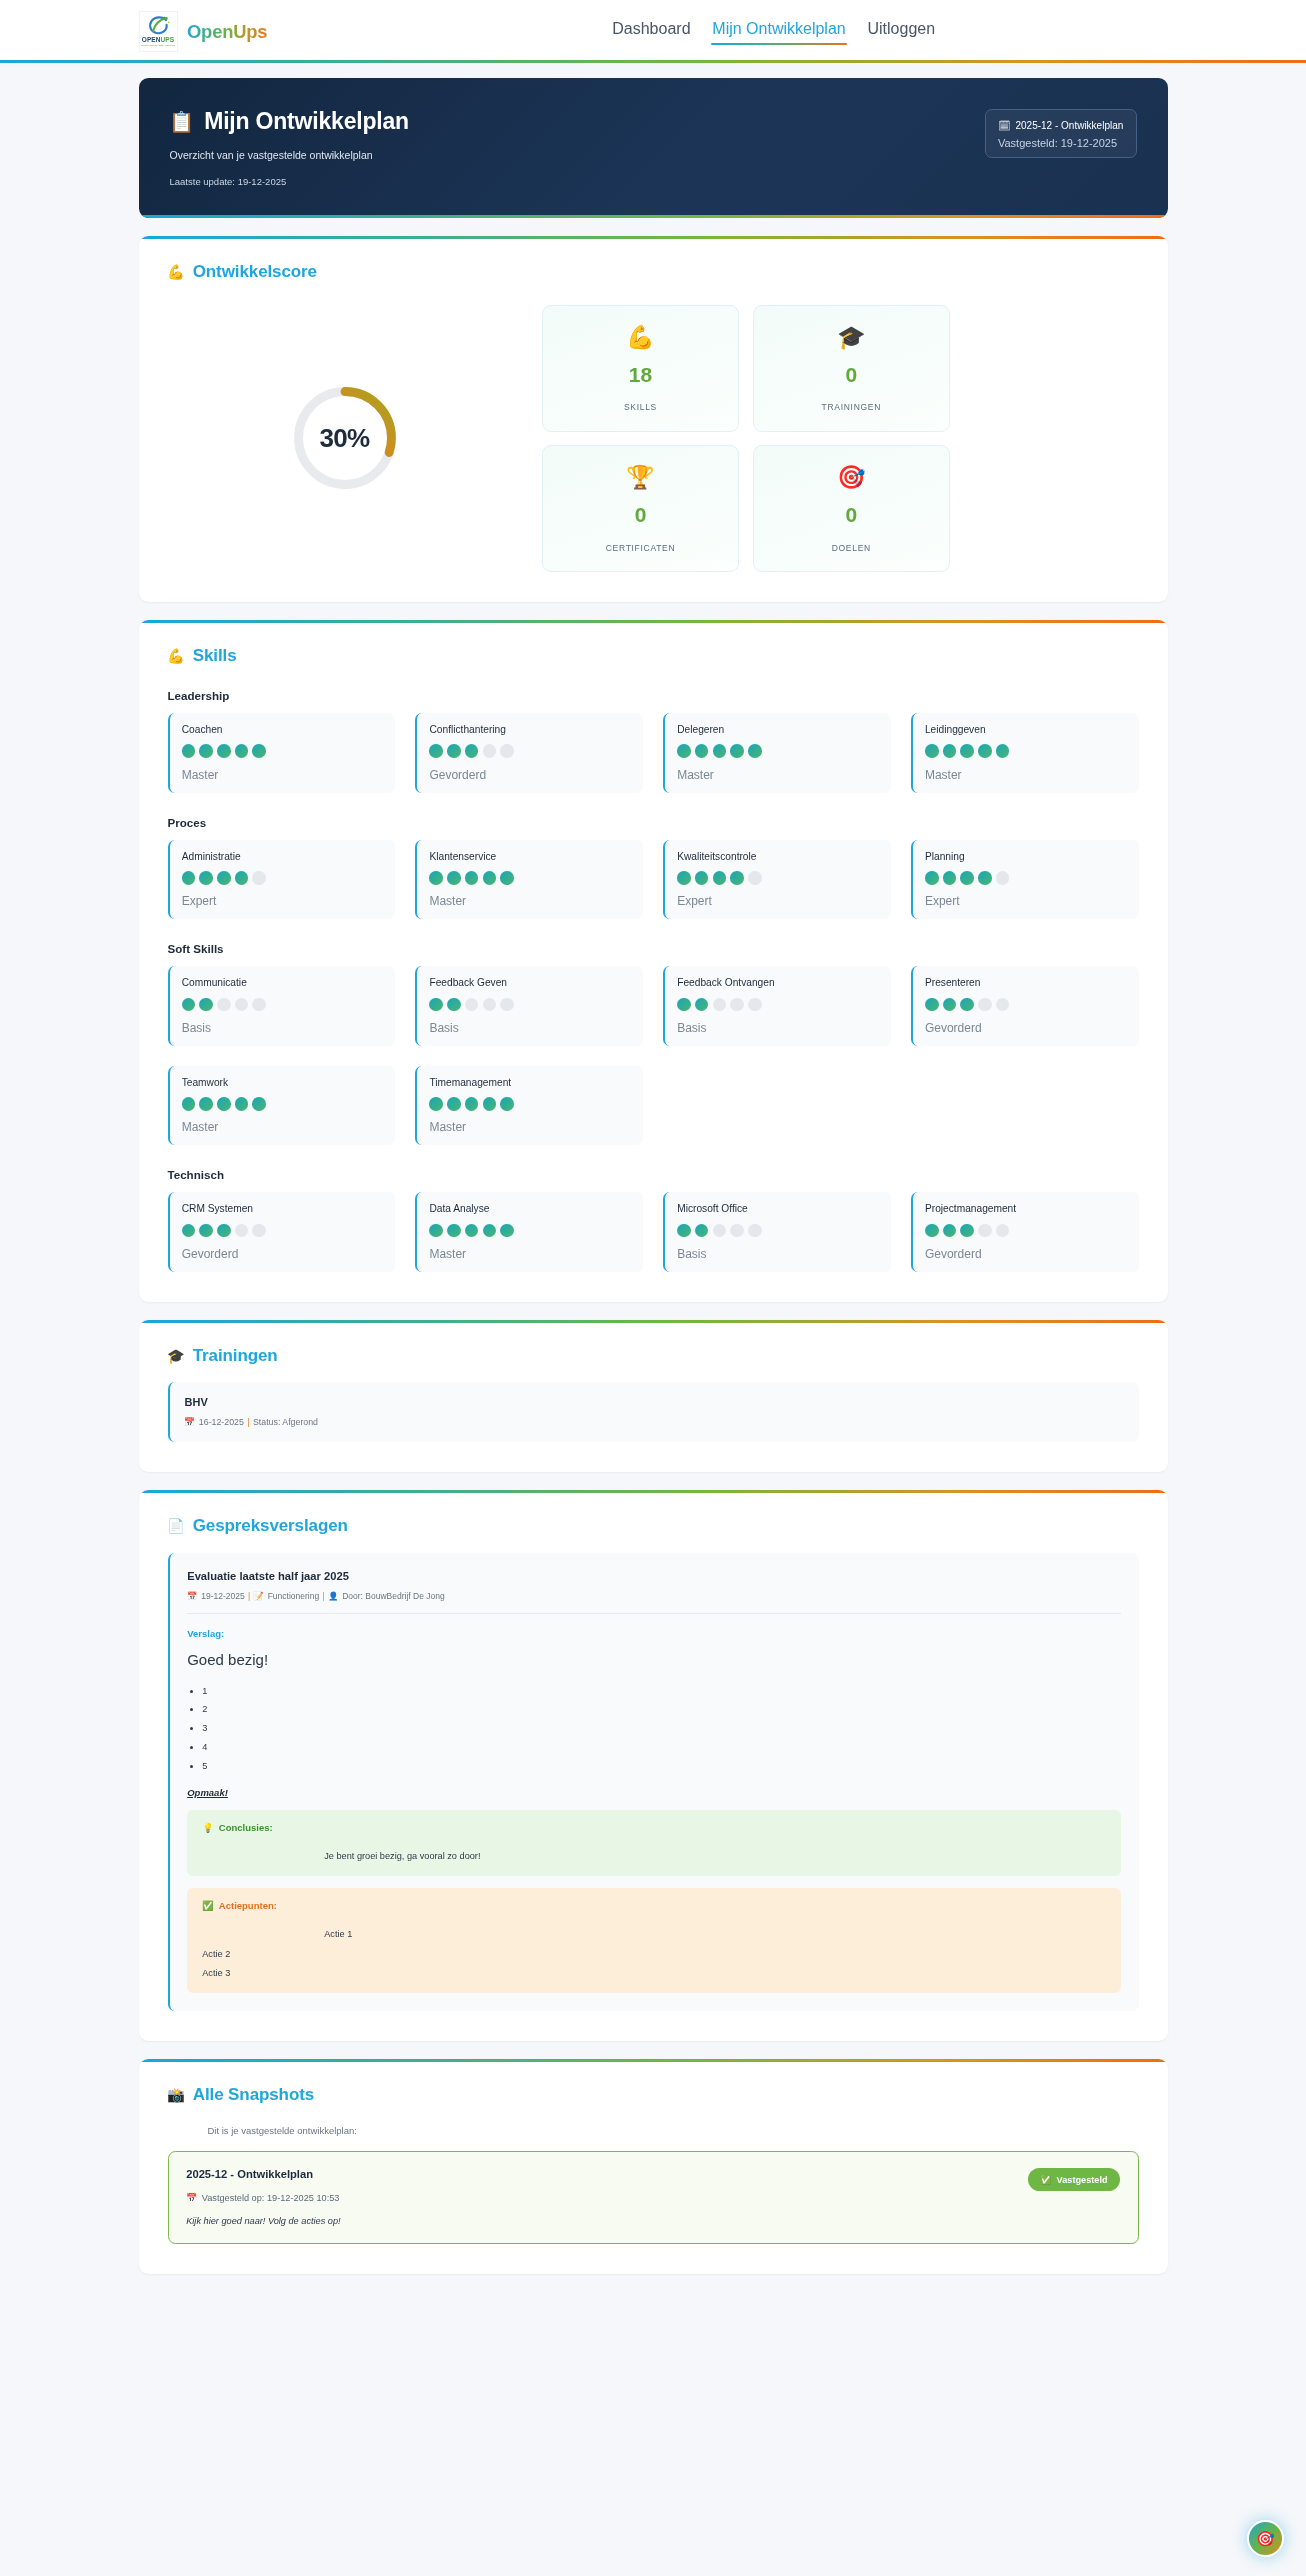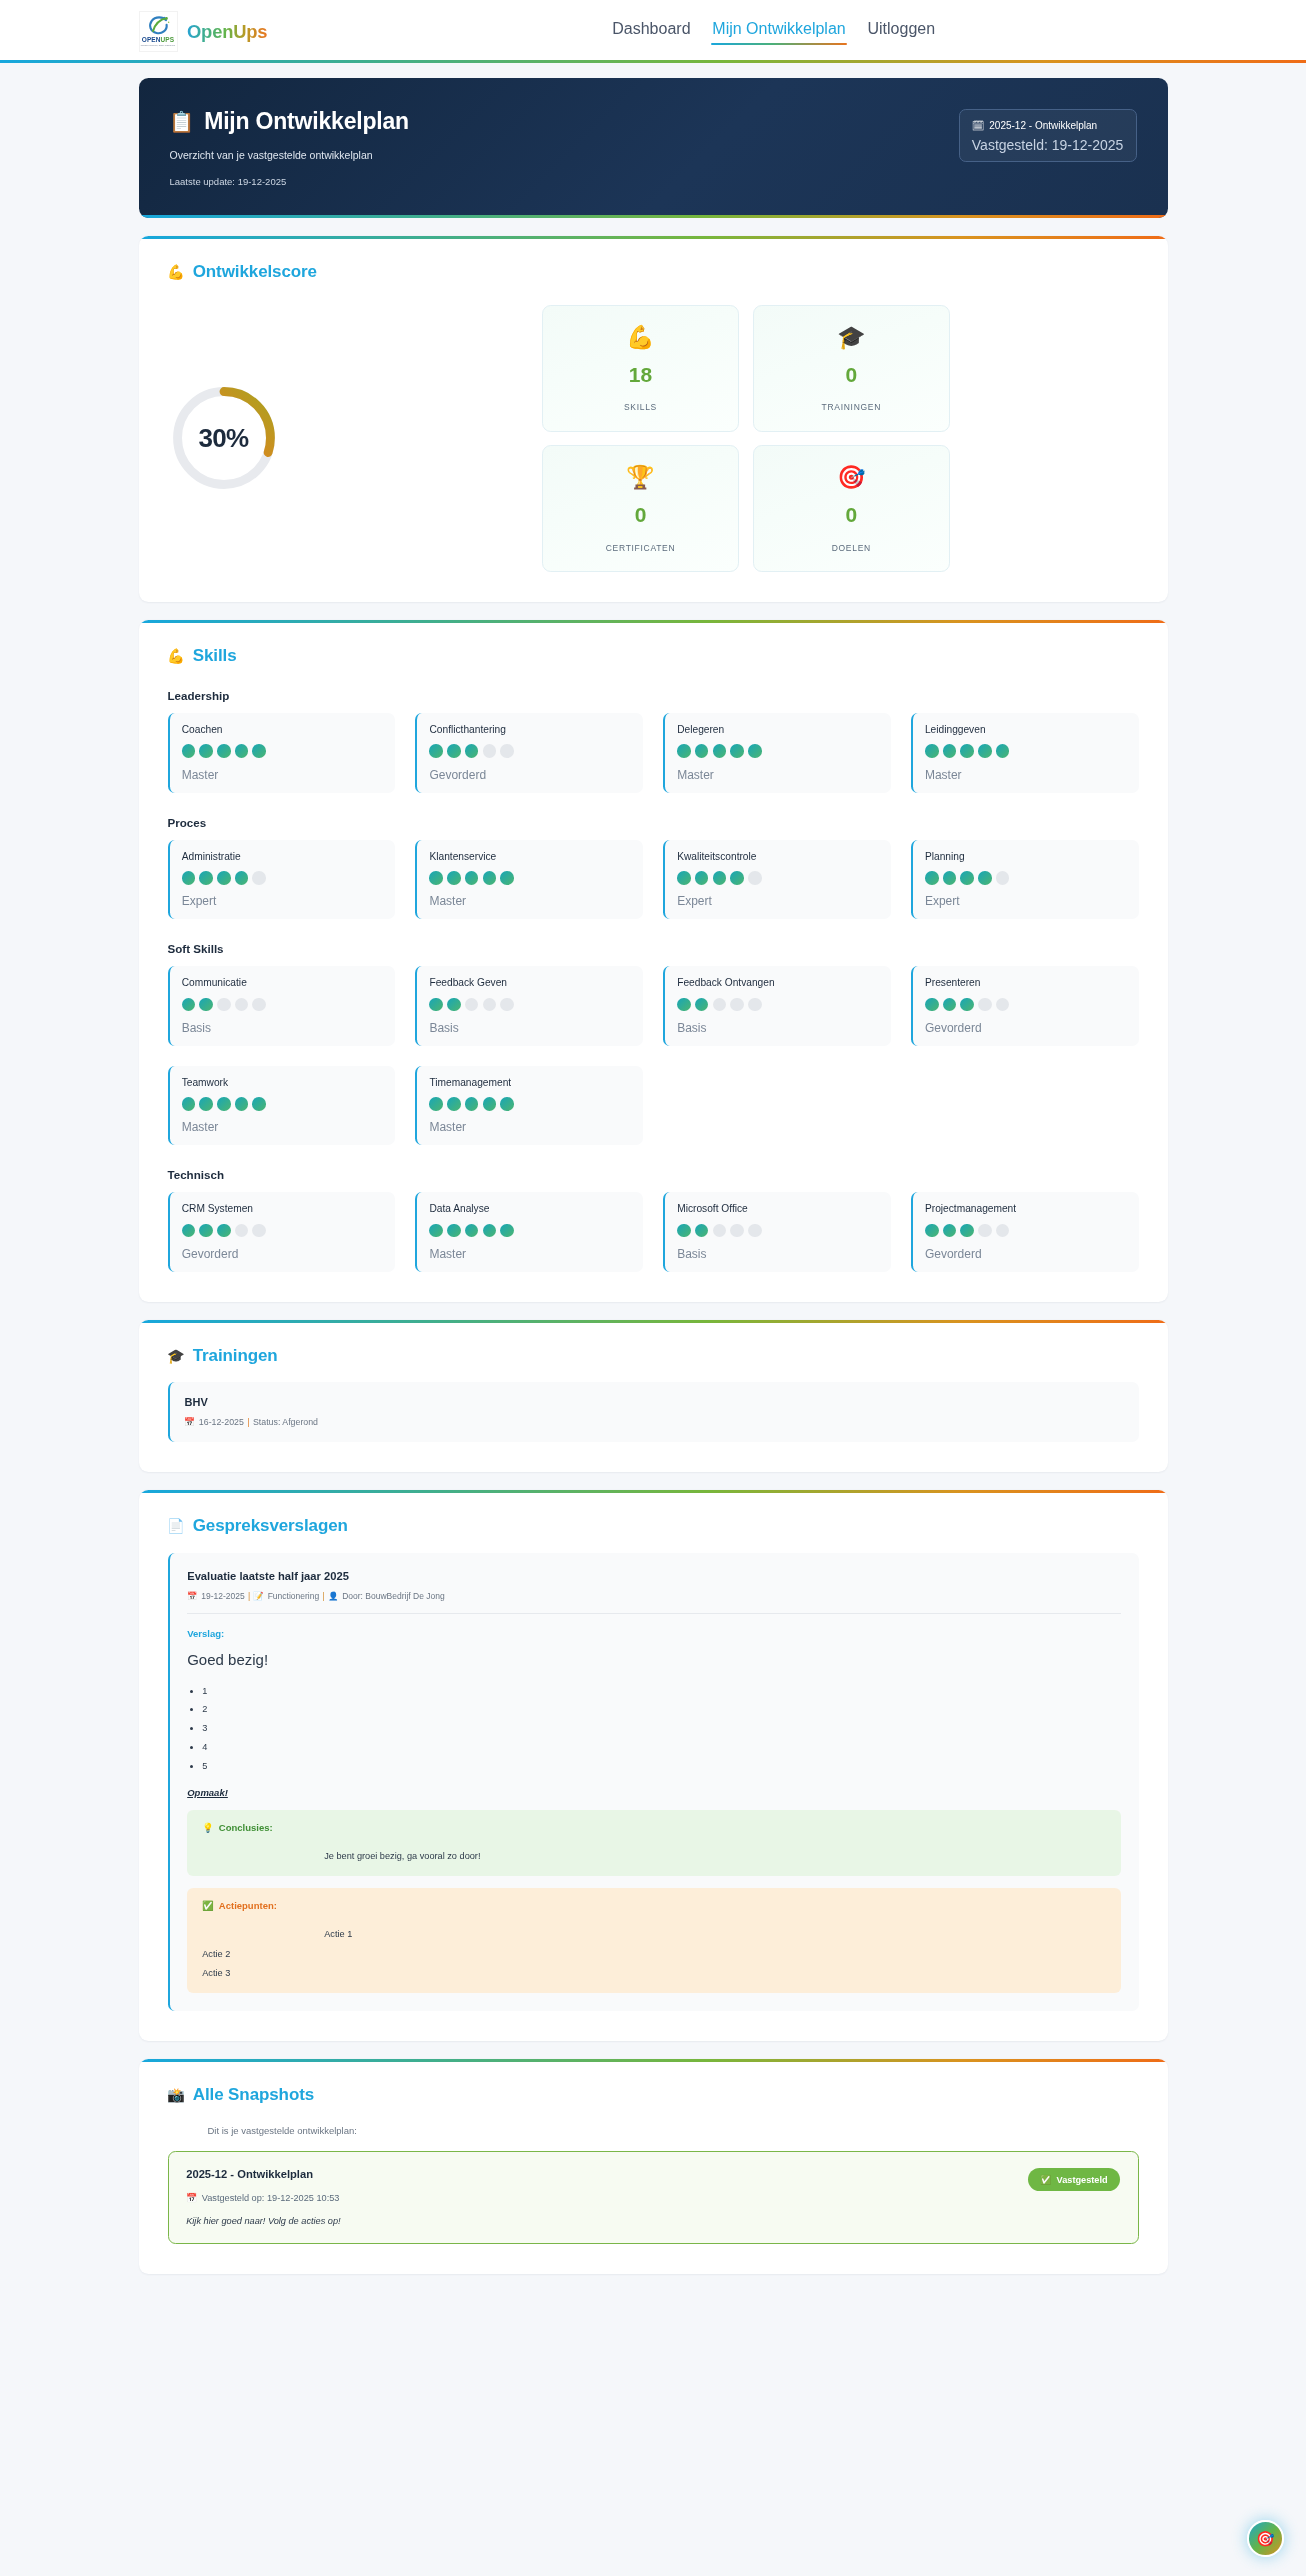--- a/index.html
+++ b/index.html
@@ -94,21 +94,21 @@
   .hero-emoji { font-size: 20.4px; }
   .hero-sub { color:#dfe6ef; font-size:10.5px; margin-top:13.6px; }
   .hero-upd { color:#ccd6e3; font-size:9.5px; margin-top:15px; }
   .hero-badge {
     position:absolute; right:31px; top:31px;
     border:0.7px solid #466187; border-radius:6.8px;
     background: rgba(255,255,255,.05);
     padding: 9.5px 12.2px 8.8px; min-width: 121px;
   }
   .hero-badge-title { color:#fff; font-size:10px; display:flex; align-items:center; gap:4.8px;}
-  .hero-badge-sub { color:#c6d2e2; font-size:14px; margin-top:6.1px; }
+  .hero-badge-sub { color:#c6d2e2; font-size:11px; margin-top:6.1px; }
 
   
   .card {
     background:#fff; border-radius:9.5px; margin-top:17.7px;
     position:relative; overflow:hidden;
     box-shadow: 0 0.7px 2px rgba(20,40,70,.06);
   }
   .card::before {
     content:""; position:absolute; left:0; right:0; top:0; height:3.4px;
     background: linear-gradient(90deg,#17a7dd 0%,#3fae8e 28%,#77b63c 55%,#d9931f 80%,#ef6c17 100%);
@@ -117,21 +117,21 @@
   .section-title {
     display:flex; align-items:center; gap:7.5px;
     color:#1fa6dd; font-size:17px; font-weight:bold; letter-spacing:-0.1px;
   }
   .section-title .sicon { font-size:14.3px; color:#1fa6dd; }
 
   
   .score-grid {
     display:flex; align-items:center; gap:20.4px; margin-top:23px;
   }
-  .score-left { width: 354px; display:flex; justify-content:flex-start; }
+  .score-left { width: 354px; display:flex; justify-content:center; }
   .donut { position:relative; width:112px; height:112px; }
   .donut svg { display:block; transform: rotate(-90deg); }
   .donut-val {
     position:absolute; inset:0; display:flex; align-items:center; justify-content:center;
     font-size:26px; font-weight:bold; color:#1d2b3d; letter-spacing:-0.7px;
   }
   .stat-grid {
     flex:1; display:grid; grid-template-columns:1fr 1fr; gap:13.6px;
     max-width: 408px;
   }

